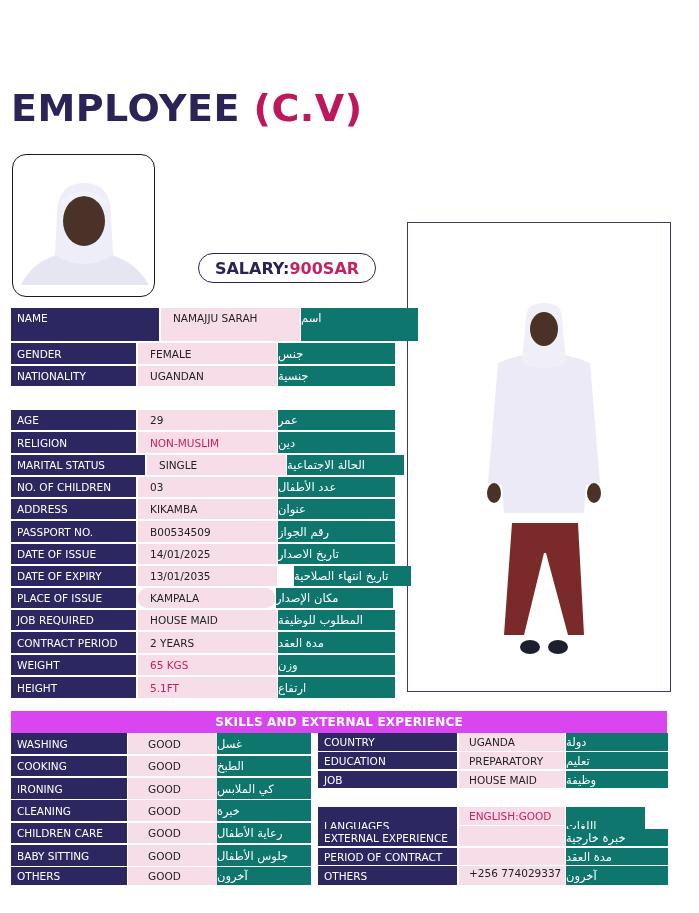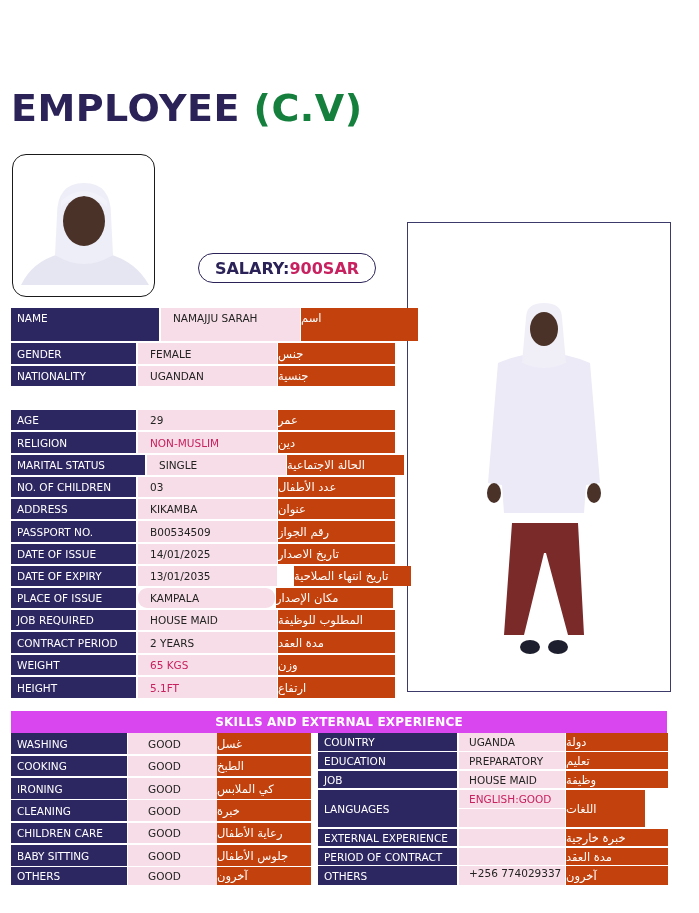--- a/index.html
+++ b/index.html
@@ -4,21 +4,21 @@
 <style>
   * { box-sizing: border-box; margin: 0; padding: 0; }
   html, body { width: 699px; height: 913px; background: #ffffff; overflow: hidden; }
   body { position: relative; font-family: "DejaVu Sans", sans-serif; }
 
   .title {
     position: absolute; left: 11px; top: 86px;
     font-family: "DejaVu Sans", sans-serif; font-weight: bold; font-size: 38px;
     letter-spacing: 0.5px; color: #2b2358; white-space: nowrap;
   }
-  .title .accent { color: #15803d; }
+  .title .accent { color: #be185d; }
 
   .photo-small {
     position: absolute; left: 12px; top: 154px; width: 143px; height: 143px;
     border: 1.5px solid #1a1a1a; border-radius: 14px; background: #fff; overflow: hidden;
   }
   .photo-big {
     position: absolute; left: 407px; top: 222px; width: 264px; height: 470px;
     border: 1px solid #3c3a6b; background: #fff; overflow: hidden;
   }
 
@@ -32,21 +32,21 @@
 
   .tbl { position: absolute; }
   .row { position: absolute; left: 0; display: flex; }
   .cell {
     height: 100%; display: flex; align-items: center; font-size: 10.5px;
     font-family: "DejaVu Sans", sans-serif; white-space: nowrap; overflow: hidden;
   }
   .lab { background: #2d2761; color: #ffffff; padding-left: 6px; }
   .val { background: #f7dde7; color: #222; padding-left: 12px; }
   .val.pink { color: #c8215f; }
-  .ar { background: #c2410c; color: #ffffff; justify-content: flex-end; padding-right: 8px; direction: rtl; font-size: 11.5px; }
+  .ar { background: #0f766e; color: #ffffff; justify-content: flex-end; padding-right: 8px; direction: rtl; font-size: 11.5px; }
 
   .skills-header {
     position: absolute; left: 11px; top: 711px; width: 656px; height: 22px;
     background: #d946ef; color: #fff; font-weight: bold; font-size: 12px;
     display: flex; align-items: center; justify-content: center; letter-spacing: 0.2px;
   }
 </style>
 </head>
 <body>
 
@@ -213,21 +213,21 @@
   <div class="row" style="top:19px;height:17px;">
     <div class="cell lab" style="width:139px;">EDUCATION</div>
     <div class="cell val" style="width:106px;margin-left:2px;padding-left:10px;">PREPARATORY</div>
     <div class="cell ar" style="width:102px;margin-left:1px;">تعليم</div>
   </div>
   <div class="row" style="top:38px;height:17px;">
     <div class="cell lab" style="width:139px;">JOB</div>
     <div class="cell val" style="width:106px;margin-left:2px;padding-left:10px;">HOUSE MAID</div>
     <div class="cell ar" style="width:102px;margin-left:1px;">وظيفة</div>
   </div>
-  <div class="row" style="top:57px;height:37px;">
+  <div class="row" style="top:74px;height:37px;">
     <div class="cell lab" style="width:139px;">LANGUAGES</div>
     <div class="cell val pink" style="width:106px;margin-left:2px;padding-left:10px;align-items:flex-start;padding-top:3px;background:linear-gradient(#f7dde7 0 18px,#ffffff 18px 19px,#f7dde7 19px);">ENGLISH:GOOD</div>
     <div class="cell ar" style="width:79px;margin-left:1px;">اللغات</div>
   </div>
   <div class="row" style="top:96px;height:17px;">
     <div class="cell lab" style="width:139px;">EXTERNAL EXPERIENCE</div>
     <div class="cell val" style="width:106px;margin-left:2px;padding-left:10px;"></div>
     <div class="cell ar" style="width:102px;margin-left:1px;">خبرة خارجية</div>
   </div>
   <div class="row" style="top:115px;height:17px;">

